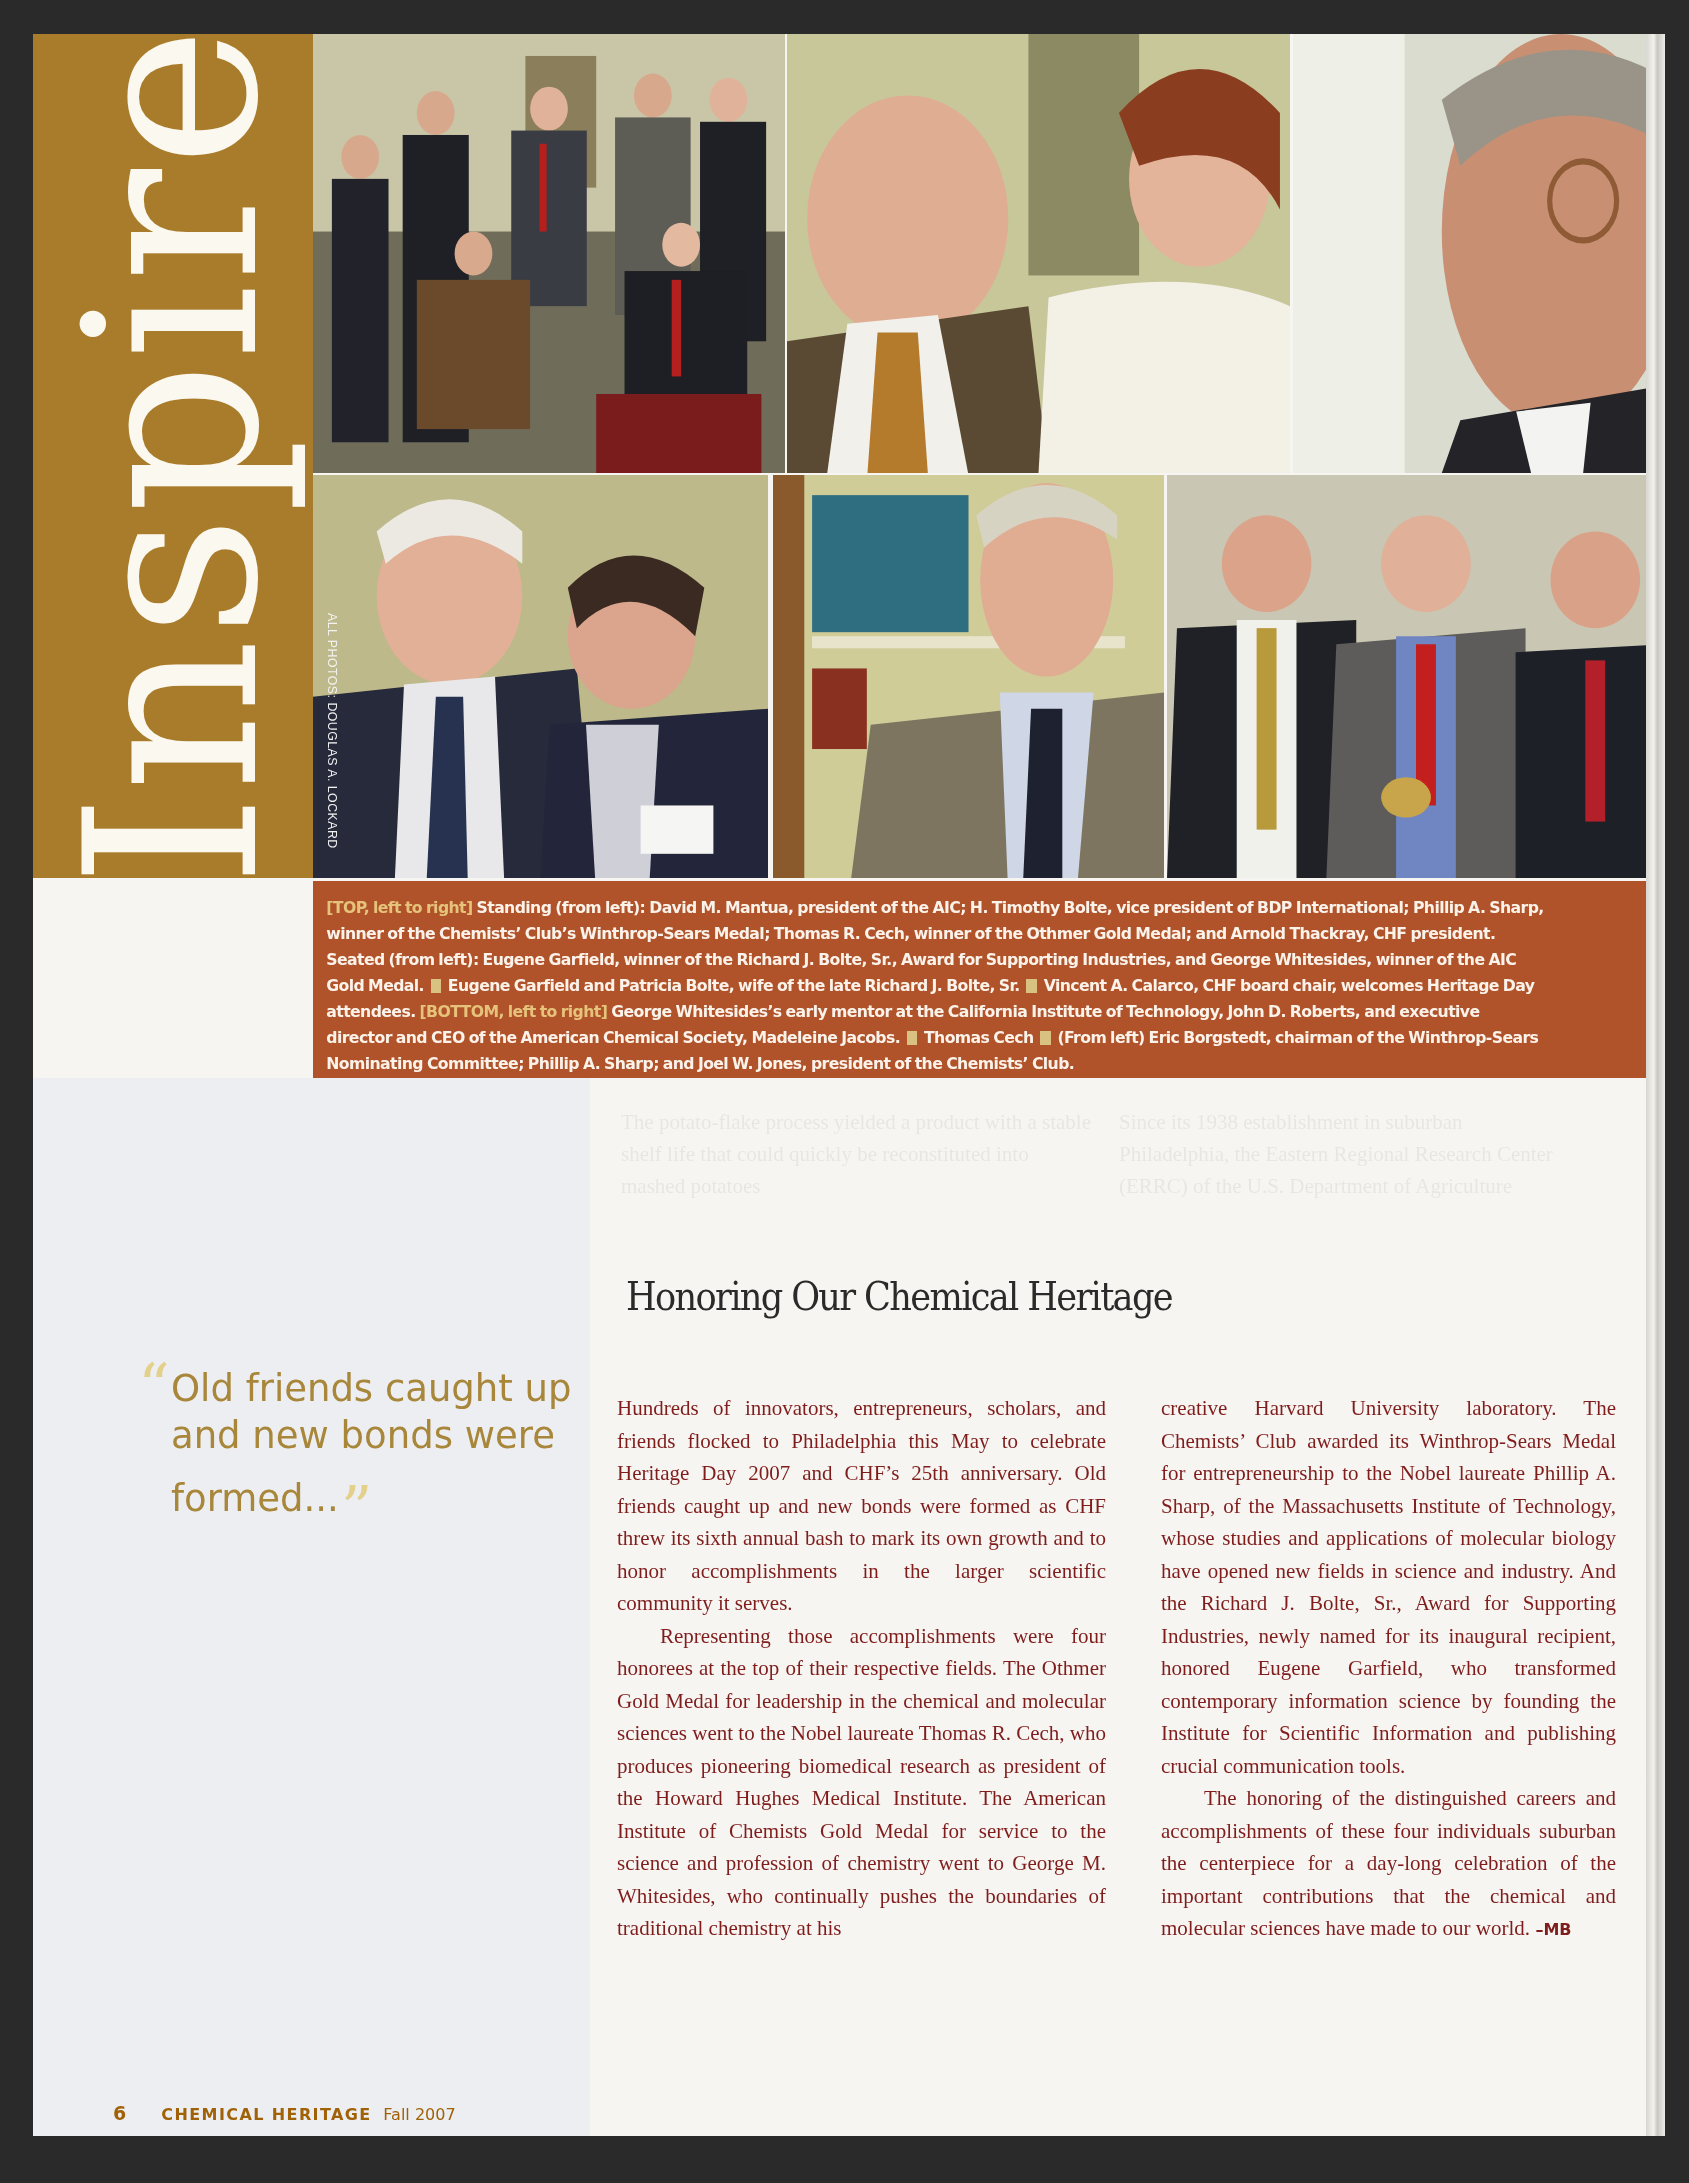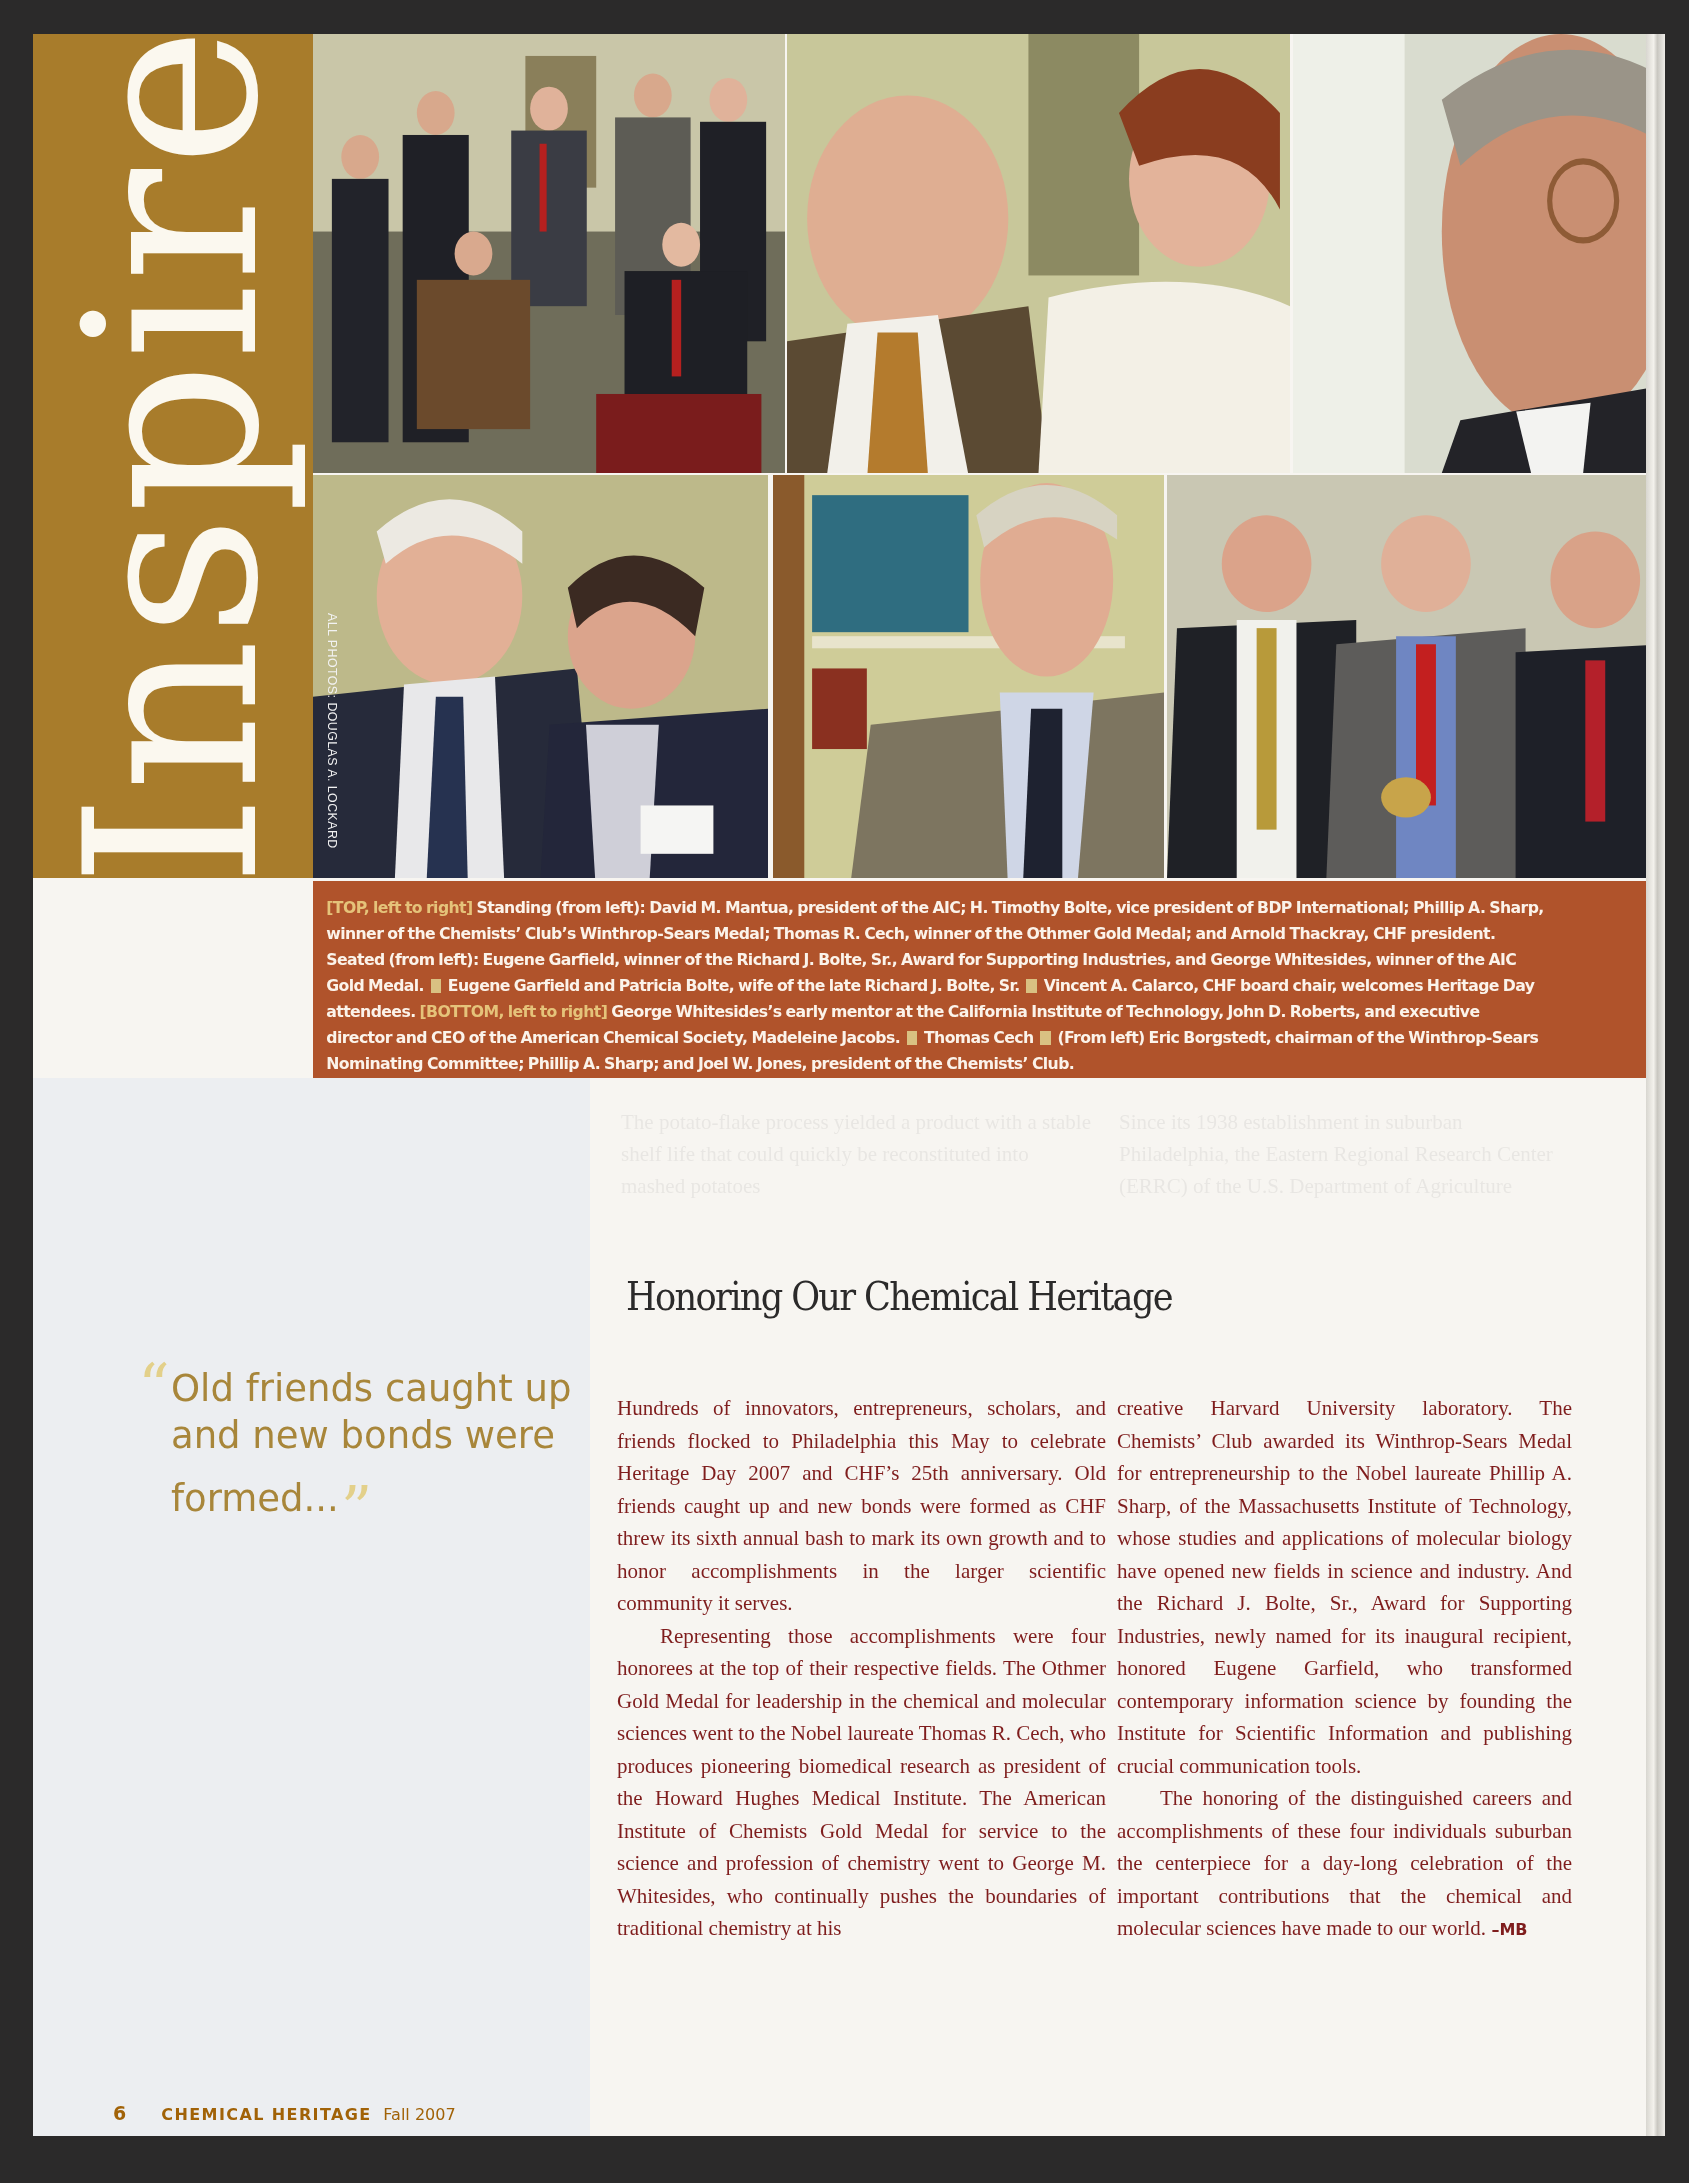--- a/index.html
+++ b/index.html
@@ -15,21 +15,21 @@
   .caption .lbl { color: #e5c37a; }
   .caption .sq { display: inline-block; width: 10.4px; height: 14.2px; background: #d9c182; margin: 0 2.8px; vertical-align: -1.9px; }
   .pull { position: absolute; left: 138px; top: 1331px; width: 427px; color: #a8863a; font-family: "DejaVu Sans", sans-serif; font-size: 37px; line-height: 47px; }
   .pull .q { color: #e3d08a; font-family: "DejaVu Serif", serif; font-size: 62px; position: absolute; line-height: 1; }
   .pull .q.open { left: -33px; top: -9.5px; }
   .pull .q.close { position: relative; top: 19px; left: 1.9px; }
   .title { position: absolute; left: 588px; top: 1124px; color: #b0532b; font-family: "DejaVu Sans", sans-serif; font-size: 71px; line-height: 1.1; letter-spacing: -0.9px; white-space: nowrap; }
   .subtitle { position: absolute; left: 593px; top: 1238px; color: #2b2a2a; font-family: "DejaVu Serif", serif; font-size: 40px; line-height: 1.2; letter-spacing: -1.9px; white-space: nowrap; transform: scaleX(0.88); transform-origin: left top; }
   .col { position: absolute; top: 1358px; width: 489px; color: #7f1d1d; font-family: "Liberation Serif", serif; font-size: 21px; line-height: 32.5px; text-align: justify; hyphens: manual; }
   .col.c1 { left: 584px; }
-  .col.c2 { left: 1084px; width: 455px; }
+  .col.c2 { left: 1128px; width: 455px; }
   .col p { margin: 0; }
   .col p + p { text-indent: 43px; }
   .sig { font-family: "DejaVu Sans", sans-serif; font-weight: bold; font-size: 16px; }
   .footer { position: absolute; left: 80px; top: 2068px; color: #a16207; font-family: "DejaVu Sans", sans-serif; font-size: 16px; white-space: nowrap; }
   .footer .num { font-weight: bold; font-size: 19px; margin-right: 30px; }
   .footer .mag { font-weight: bold; letter-spacing: 1.4px; margin-right: 6.6px; }
   .ghost { position: absolute; color: rgba(60,60,60,0.08); font-family: "Liberation Serif", serif; font-size: 21px; line-height: 32px; }
   .spine { position: absolute; right: 0; top: 0; width: 19px; height: 2102px; background: linear-gradient(90deg, #d8d6d0, #f3f1ec 40%, #c9c7c1 60%, #eeece8); }
 </style>
 </head>

